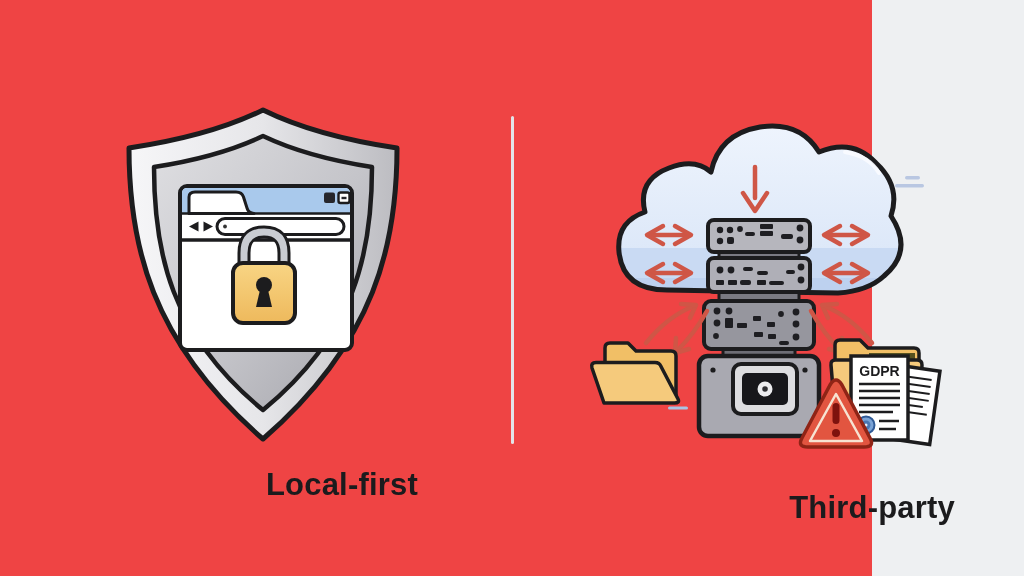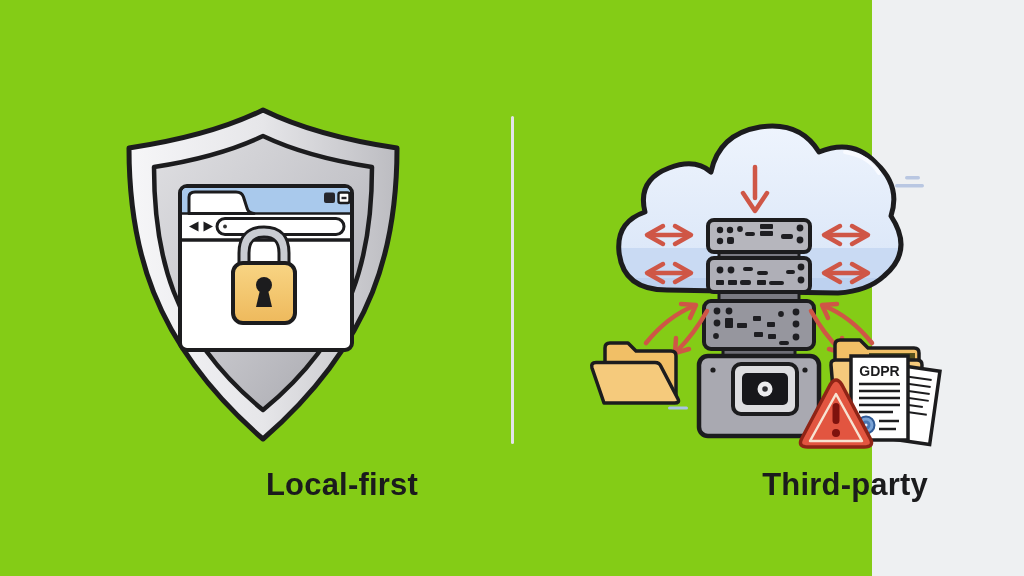--- a/index.html
+++ b/index.html
@@ -1,24 +1,24 @@
 <!DOCTYPE html>
 <html><head>
 <meta charset="utf-8">
 <style>
   html,body{margin:0;padding:0;}
   body{width:1024px;height:576px;overflow:hidden;background:#eef0f2;}
-  .canvas{position:relative;width:872px;height:576px;background:#84cc16;font-family:"Liberation Sans",sans-serif;}
+  .canvas{position:relative;width:872px;height:576px;background:#ef4444;font-family:"Liberation Sans",sans-serif;}
   .illus{position:absolute;display:block;}
   #illus-left{left:110px;top:101px;width:308px;height:346px;}
   #illus-right{left:583px;top:110px;width:372px;height:352px;}
   .divider{position:absolute;left:511px;top:116px;width:3px;height:328px;background:#e3e3e7;border-radius:2px;}
   .label{position:absolute;top:467px;font-size:31px;font-weight:700;letter-spacing:.2px;color:#1b1b1d;text-align:right;}
   #label-left{left:110px;width:308px;}
-  #label-right{left:556px;width:372px;}
+  #label-right{left:583px;width:372px;margin-top:23px;}
 </style>
 </head>
 <body>
 
 <div class="canvas">
 
   <svg id="illus-left" class="illus" viewBox="0 0 308 346">
     <defs>
       <linearGradient id="shieldOuter" x1="0" y1="0" x2="1" y2="0">
         <stop offset="0" stop-color="#f6f6f8"></stop>

